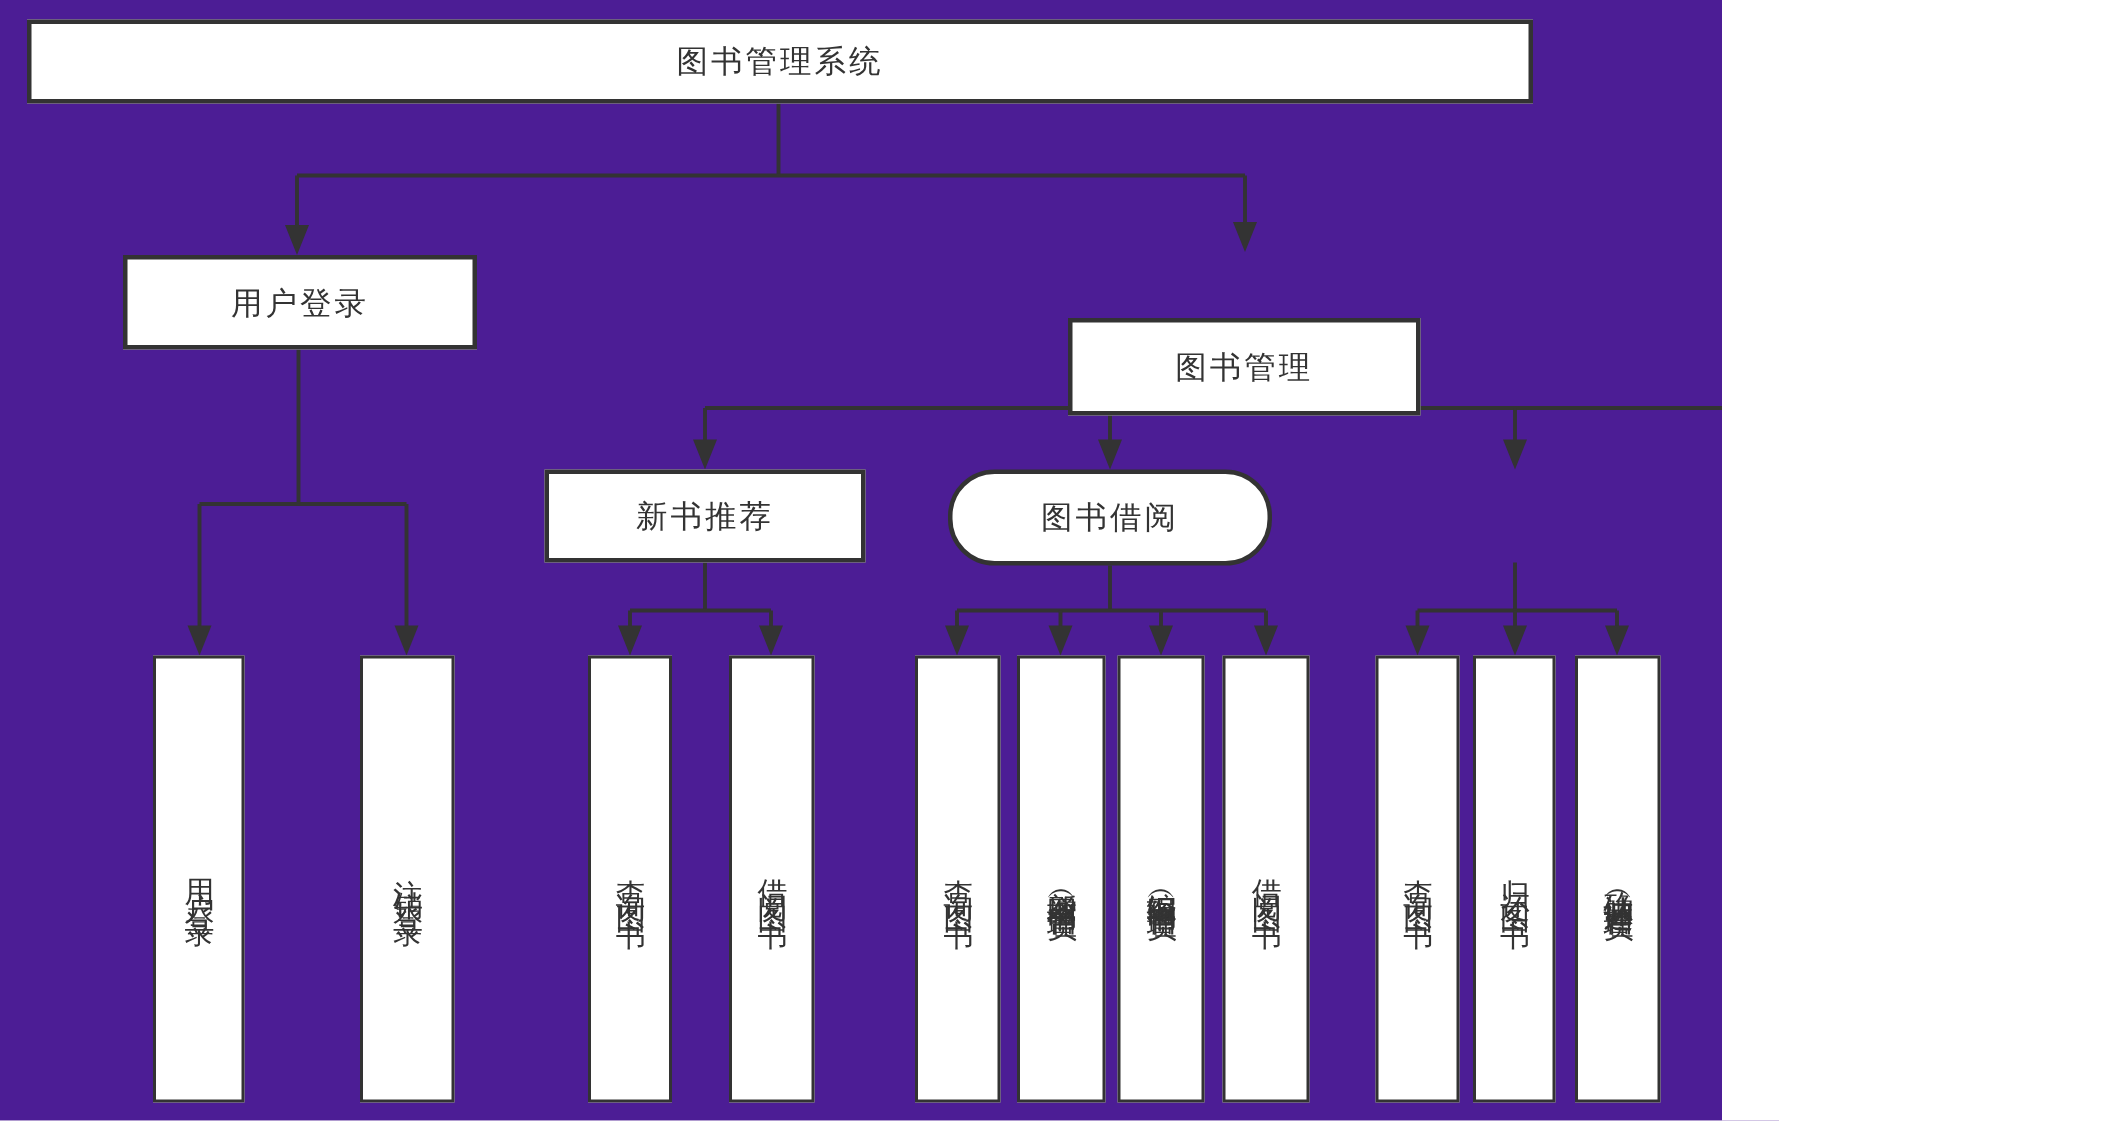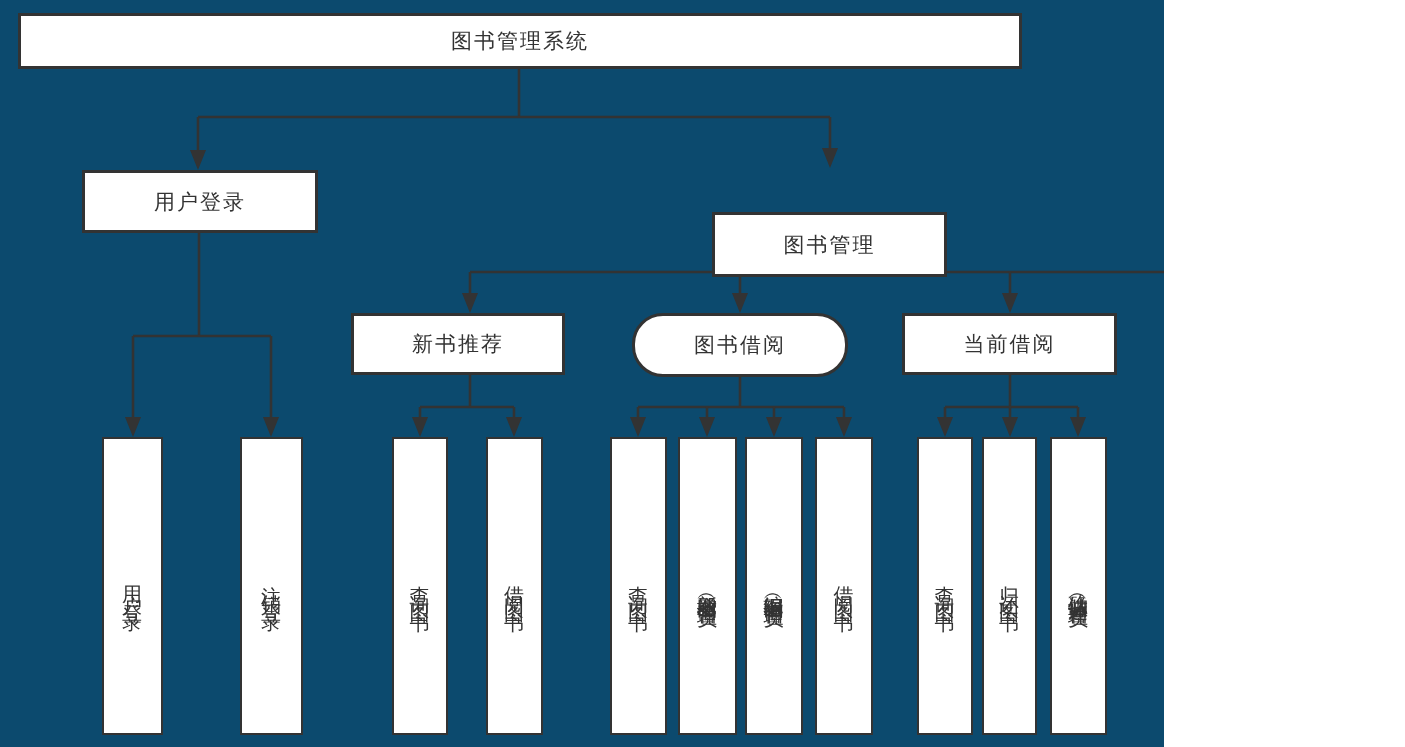--- a/index.html
+++ b/index.html
@@ -1,22 +1,21 @@
 <!DOCTYPE html>
 <html><head>
 <meta charset="utf-8">
 <style>
   html,body{margin:0;padding:0;background:#ffffff;}
   #stage{
     position:relative;
     width:1148px;height:747px;
-    background:#0c4a6e;
+    background:#4c1d95;
     font-family:"Liberation Sans","DejaVu Sans",sans-serif;
     overflow:hidden;
-    padding-left:16px;
   }
   #wires{position:absolute;left:0;top:0;z-index:1;}
   .node{
     position:absolute;
     background:#ffffff;
     border:3px solid #333333;
     box-sizing:border-box;
     display:flex;align-items:center;justify-content:center;
     color:#333333;
     z-index:2;
@@ -113,23 +112,22 @@
       <polygon points="1225,437 1217,417 1233,417"></polygon>
       <polygon points="1343,437 1335,417 1351,417"></polygon>
     </g>
   </svg>
 
   <div class="node root" style="left:18px;top:13px;width:1004px;height:56px;">图书管理系统</div>
 
   <div class="node lvl" style="left:82px;top:170px;width:236px;height:63px;">用户登录</div>
   <div class="node lvl" style="left:712px;top:168px;width:235px;height:65px;margin-top:44px;">图书管理</div>
 
-  <div class="node lvl" style="left:351px;top:313px;width:214px;height:62px;">新书推荐</div>
+  <div class="node lvl" style="left:363px;top:313px;width:214px;height:62px;">新书推荐</div>
   <div class="node lvl" style="left:632px;top:313px;width:216px;height:64px;border-radius:31px;">图书借阅</div>
-  <div class="node lvl" style="left:902px;top:313px;width:215px;height:62px;">当前借阅</div>
 
   <div class="node leaf" style="left:102px;top:437px;width:61px;height:298px;">用户登录</div>
   <div class="node leaf" style="left:240px;top:437px;width:63px;height:298px;">注销登录</div>
 
   <div class="node leaf" style="left:392px;top:437px;width:56px;height:298px;">查询图书</div>
   <div class="node leaf" style="left:486px;top:437px;width:57px;height:298px;">借阅图书</div>
 
   <div class="node leaf" style="left:610px;top:437px;width:57px;height:298px;">查询图书</div>
   <div class="node leaf long" style="left:678px;top:437px;width:59px;height:298px;">新增图书（管理员）</div>
   <div class="node leaf long" style="left:745px;top:437px;width:58px;height:298px;">编辑图书（管理员）</div>

